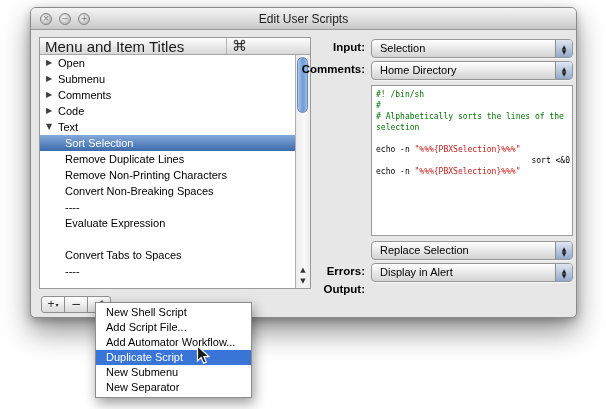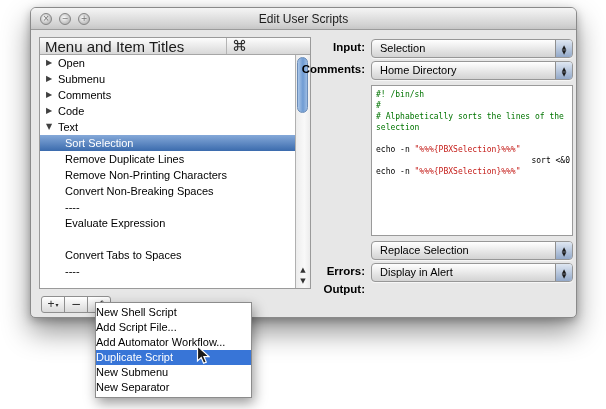--- a/index.html
+++ b/index.html
@@ -147,21 +147,21 @@
 
   
   .context-menu{
     position:absolute; left:95px; top:302px; width:157px;
     background:#ffffff; border:1px solid #8c8c8c;
     box-shadow:2px 5px 12px rgba(0,0,0,.4);
     padding:2px 0; z-index:50;
   }
   .menu-item{
     height:15px; line-height:15px; font-size:11px; color:#000;
-    padding-left:0; white-space:nowrap;
+    padding-left:10px; white-space:nowrap;
   }
   .menu-item.selected{background:var(--menu-selection); color:#ffffff;}
 
   .cursor{position:absolute; left:196px; top:345px; z-index:60; pointer-events:none;}
 </style>
 </head>
 <body>
 
 <div class="window">
 

